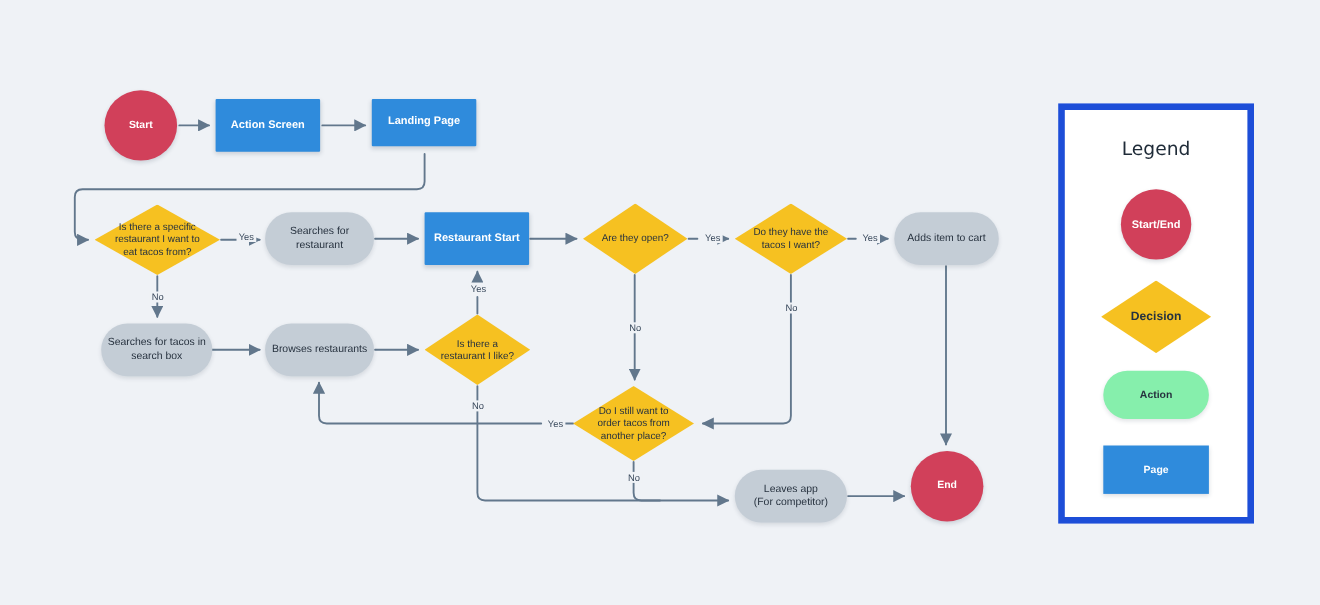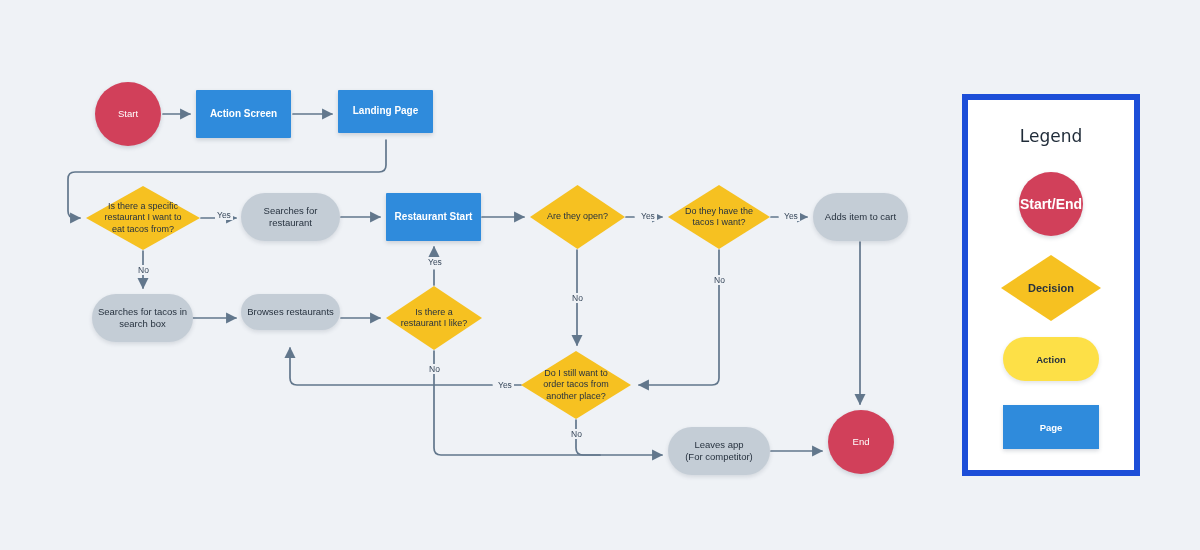--- a/index.html
+++ b/index.html
@@ -40,21 +40,21 @@
     position: relative;
     z-index: 2;
     white-space: pre-line;
   }
   
   .n-terminal {
     border-radius: 50%;
     background: #d1405a;
     color: #ffffff;
     font-size: 9.5px;
-    font-weight: 400;
+    font-weight: 700;
     box-shadow: 0 2px 4px rgba(40,55,75,0.18);
   }
   
   .n-page {
     background: #2f8bdc;
     color: #ffffff;
     font-size: 10px;
     font-weight: 700;
     border-radius: 1px;
     box-shadow: 0 2px 4px rgba(40,55,75,0.18);
@@ -129,21 +129,21 @@
     justify-content: center;
     text-align: center;
     box-sizing: border-box;
   }
   .lg-terminal {
     top: 72px;
     width: 64px; height: 64px;
     border-radius: 50%;
     background: #d1405a;
     color: #fff;
-    font-size: 14px;
+    font-size: 10px;
     font-weight: 700;
     box-shadow: 0 2px 4px rgba(40,55,75,0.18);
   }
   .lg-decision {
     top: 155px;
     width: 100px; height: 66px;
     color: #27323f;
     font-size: 11px;
     font-weight: 700;
   }
@@ -152,21 +152,21 @@
     left: 0; top: 0; width: 100%; height: 100%;
     background: #f6c121;
     clip-path: polygon(50% 0%, 100% 50%, 50% 100%, 0% 50%);
     filter: drop-shadow(0 2px 3px rgba(40,55,75,0.18));
     z-index: 1;
   }
   .lg-action {
     top: 237px;
     width: 96px; height: 44px;
     border-radius: 22px;
-    background: #fde047;
+    background: #86efac;
     color: #27323f;
     font-size: 9.5px;
     font-weight: 700;
     box-shadow: 0 2px 4px rgba(40,55,75,0.14);
   }
   .lg-page {
     top: 305px;
     width: 96px; height: 44px;
     background: #2f8bdc;
     color: #ffffff;
@@ -281,21 +281,21 @@
 
   <div class="node n-action" style="left:813px; top:193px; width:95px; height:48px;">
     <span class="node-label">Adds item to cart</span>
   </div>
 
   <div class="node n-action" style="left:92px; top:294px; width:101px; height:48px;">
     <span class="node-label">Searches for tacos in
 search box</span>
   </div>
 
-  <div class="node n-action" style="left:241px; top:294px; width:99px; height:36px;">
+  <div class="node n-action" style="left:241px; top:294px; width:99px; height:48px;">
     <span class="node-label">Browses restaurants</span>
   </div>
 
   <div class="node n-decision" style="left:521px; top:351px; width:110px; height:68px;">
     <span class="diamond-bg"></span>
     <span class="node-label">Do I still want to
 order tacos from
 another place?</span>
   </div>
 

